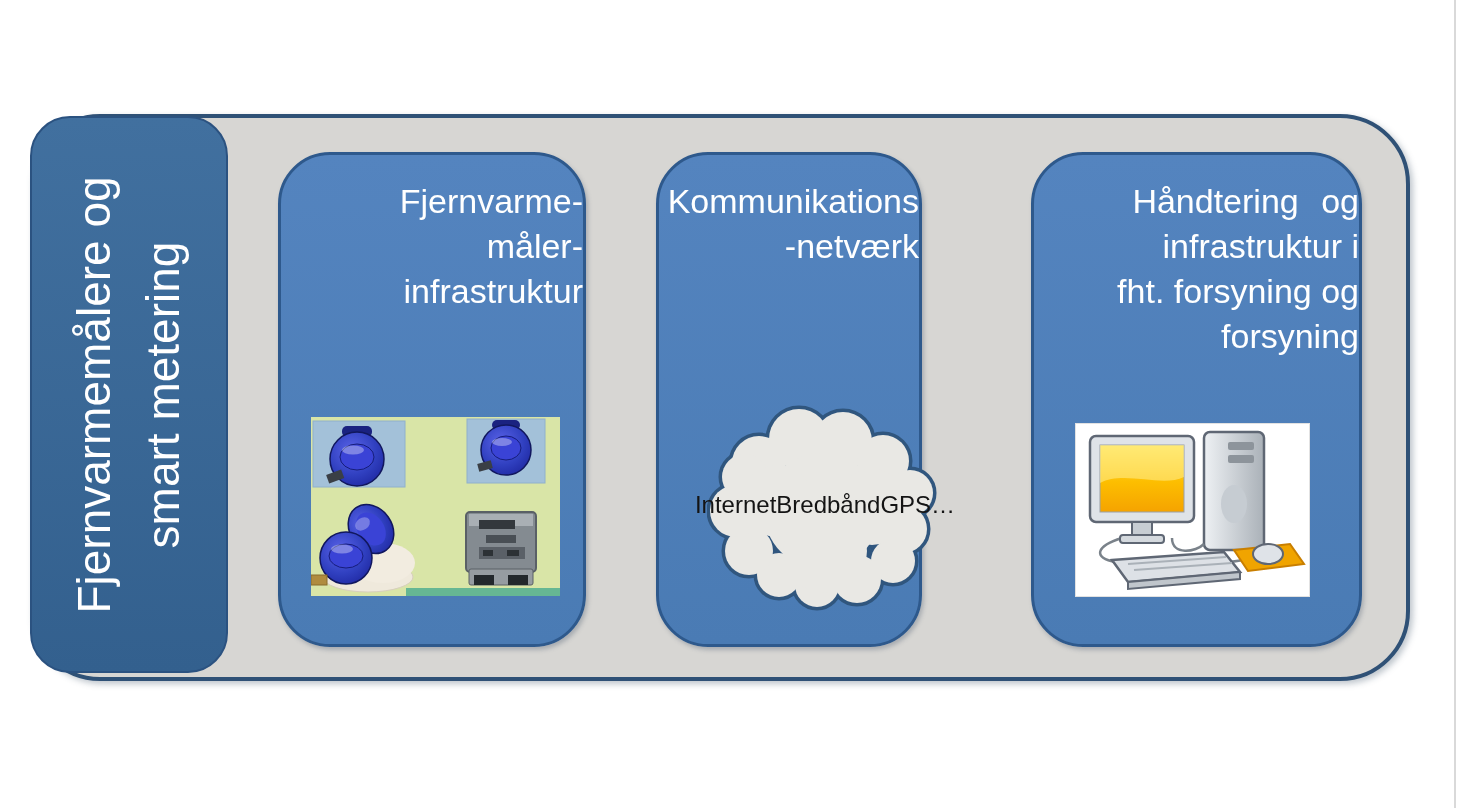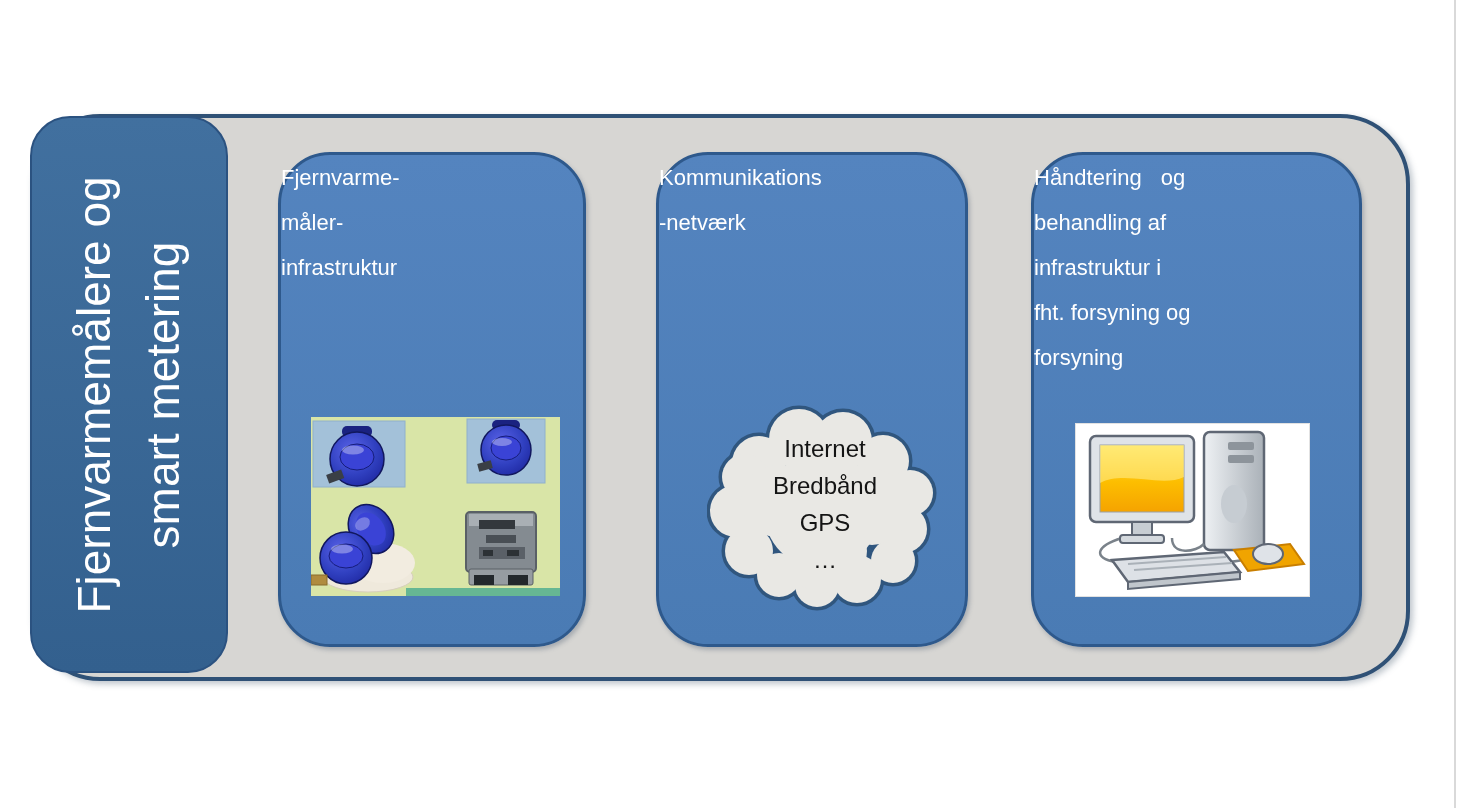--- a/index.html
+++ b/index.html
@@ -20,35 +20,35 @@
   .sidebar-label{position:absolute;left:50%;top:50%;width:560px;
     transform:translate(-50%,-50%) rotate(-90deg);
     text-align:center;color:#fff;font-size:46px;line-height:69px;white-space:nowrap;}
 
   
   .box{position:absolute;top:152px;height:495px;box-sizing:border-box;border-radius:52px;
     background:linear-gradient(180deg,var(--box-top,#5484bf),var(--box-bottom,#4a7bb4));
     border:3px solid var(--box-border,#2e598c);
     box-shadow:2px 3px 4px rgba(80,95,115,0.35);}
   .box1{left:278px;width:308px;}
-  .box2{left:656px;width:312px;}
+  .box2{left:656px;width:266px;}
   .box3{left:1031px;width:331px;}
-  .box-title{text-align:left;color:var(--box-text,#ffffff);
-    font-size:22px;line-height:45px;}
+  .box-title{margin-top:24px;text-align:right;color:var(--box-text,#ffffff);
+    font-size:34px;line-height:45px;}
   .ws-wide{word-spacing:13px;}
 
   
   .collage{position:absolute;left:30px;top:262px;width:249px;height:179px;display:block;}
 
   
   .cloud-wrap{position:absolute;left:48px;top:244px;width:236px;height:222px;}
   .cloud-svg{position:absolute;left:0;top:0;width:100%;height:100%;display:block;}
   .cloud-outline{fill:var(--cloud-fill,#e9e8e4);stroke:var(--cloud-stroke,#30567e);stroke-width:7px;}
   .cloud-fill-pass{fill:var(--cloud-fill,#e9e8e4);}
-  .cloud-text{position:absolute;inset:0;display:flex;flex-direction:column;align-items:center;
+  .cloud-text{position:absolute;inset:0;display:flex;flex-direction:row;align-items:center;
     justify-content:center;transform:translateY(-6px);
     color:var(--cloud-text,#141414);font-size:24px;line-height:37px;text-align:center;}
 
   
   .computer{position:absolute;left:41px;top:268px;width:233px;height:172px;display:block;
     background:#fff;border:1px solid #e2e2e2;}
 
   
   .edge-line{position:absolute;left:1454px;top:0;width:2px;height:808px;background:#d9d9d9;}
 </style>
@@ -158,21 +158,20 @@
         <div>Bredbånd</div>
         <div>GPS</div>
         <div>…</div>
       </div>
     </div>
   </div>
 
   <div class="box box3">
     <div class="box-title">
       <div class="ws-wide">Håndtering og</div>
-      <div>behandling af</div>
       <div>infrastruktur i</div>
       <div>fht. forsyning og</div>
       <div>forsyning</div>
     </div>
     <svg class="computer" viewBox="0 0 233 172">
       <defs>
         <linearGradient id="screenGrad" x1="0" y1="0" x2="0" y2="1">
           <stop offset="0%" stop-color="#ffe14a"></stop>
           <stop offset="55%" stop-color="#fdbe00"></stop>
           <stop offset="100%" stop-color="#f5a300"></stop>

